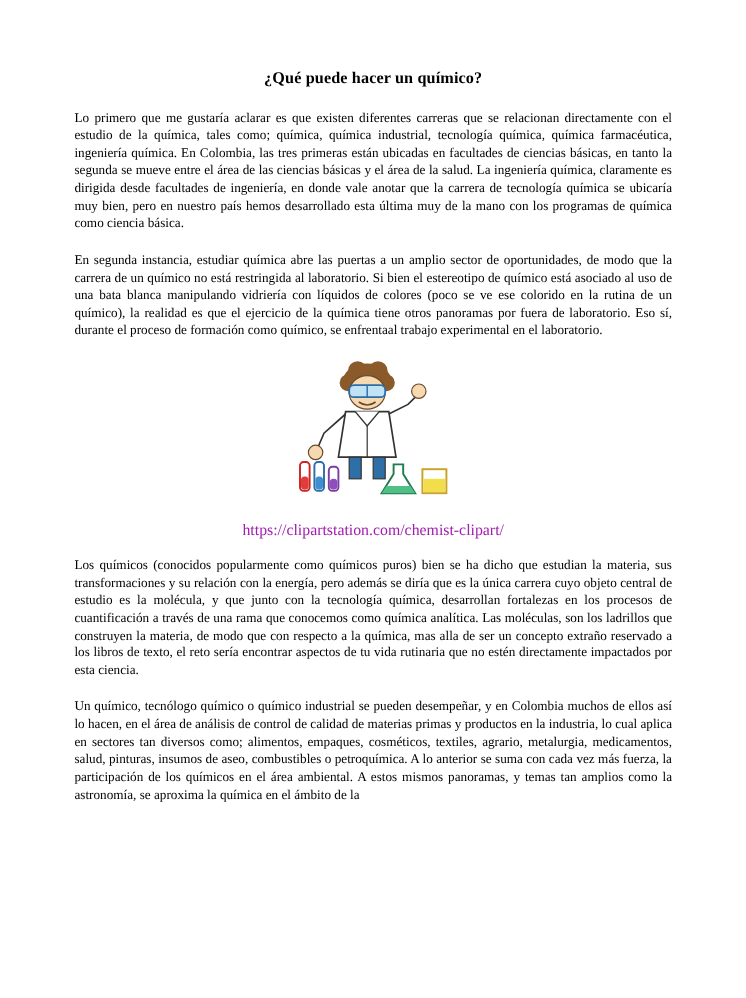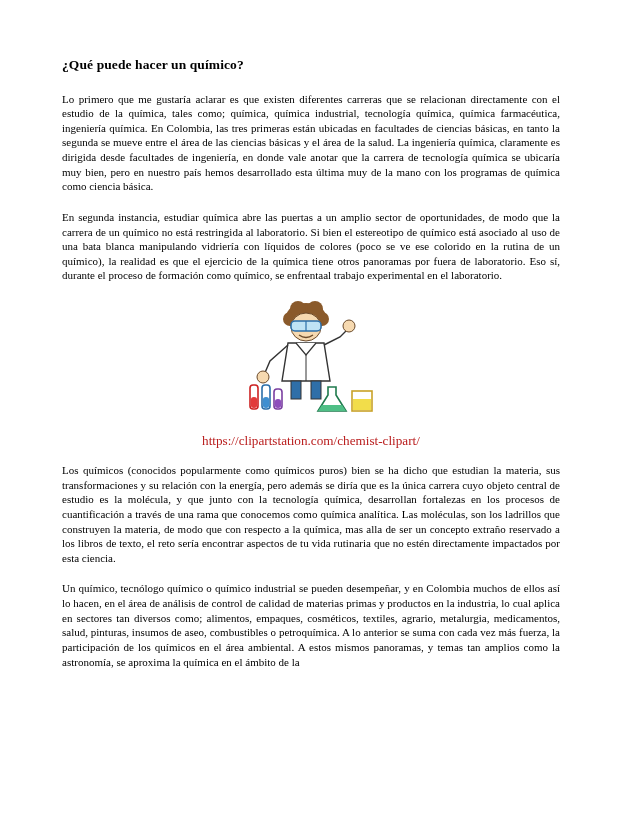--- a/index.html
+++ b/index.html
@@ -16,21 +16,21 @@
   }
   .page {
     position: relative;
     width: 622px;
     height: 832px;
     box-sizing: border-box;
     padding: 48px 62px 0 62px;
     background: #ffffff;
   }
   .doc-title {
-    text-align: left;
+    text-align: center;
     font-weight: bold;
     font-size: 13.5px;
     line-height: 1.3;
     margin: 8px 0 18px 0;
     letter-spacing: 0.1px;
   }
   .para {
     font-size: 11px;
     line-height: 1.33;
     text-align: justify;
@@ -44,21 +44,21 @@
   .figure-img {
     display: inline-block;
     width: 150px;
     height: 120px;
     position: relative;
   }
   .figure-caption {
     font-size: 13.2px;
     text-align: center;
     margin: 4px 0 14px 0;
-    color: #b91c1c;
+    color: #a21caf;
   }
   svg { display: block; }
 </style>
 </head>
 <body>
 
 <div class="page">
 
   <h1 class="doc-title">¿Qué puede hacer un químico?</h1>
 

